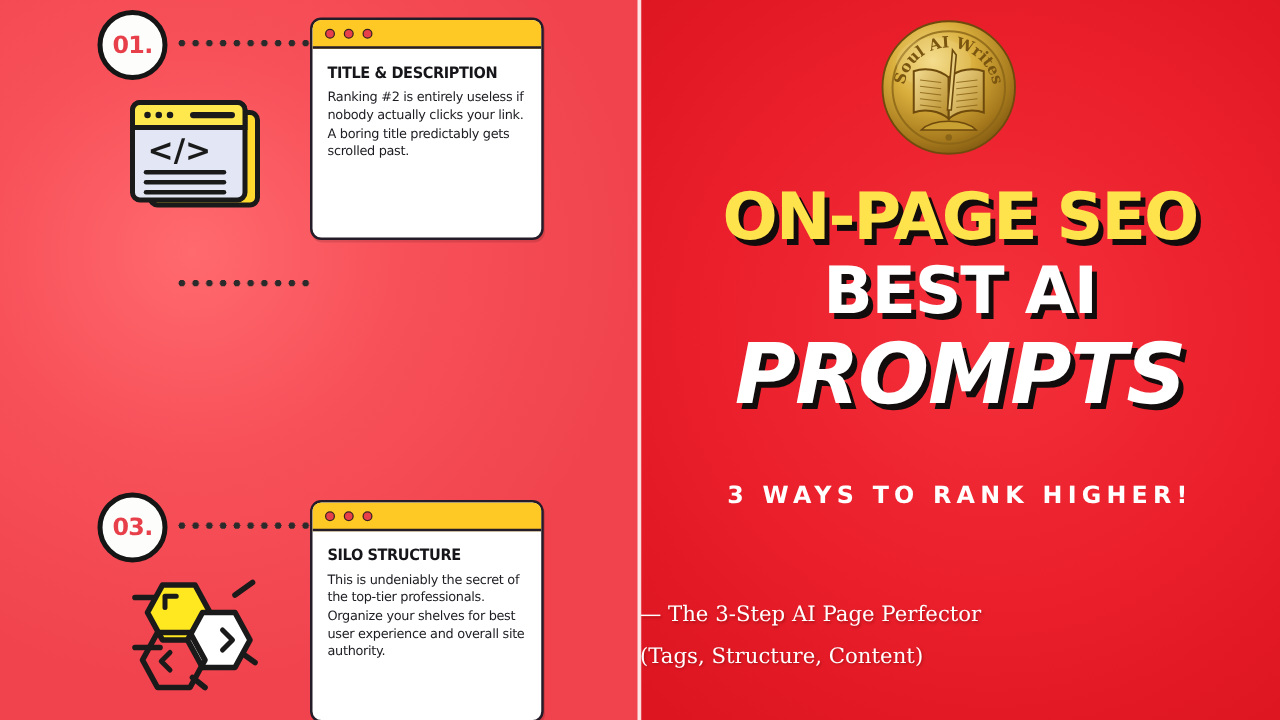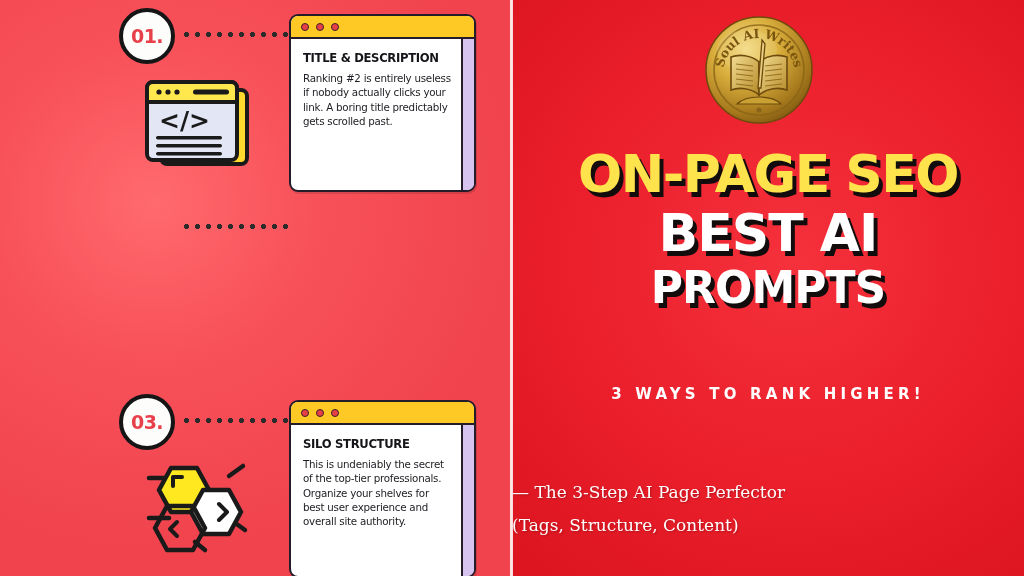--- a/index.html
+++ b/index.html
@@ -22,21 +22,21 @@
     background:
       radial-gradient(ellipse 80% 70% at 55% 45%, #F5313C 0%, #EA1F2B 55%, #DC1520 100%);
   }
   .divider {
     position:absolute; left:510px; top:0; width:3px; height:576px;
     background:rgba(255,255,255,.85);
   }
 
   
   .steps { position:absolute; left:0; top:0; width:512px; height:576px; }
-  .step { position:absolute; left:0; width:512px;margin-left:41px; }
+  .step { position:absolute; left:0; width:512px; }
   .step-1 { top:4px; height:190px; }
   .step-2 { top:196px; height:190px; }
   .step-3 { top:390px; height:186px; }
 
   .badge {
     position:absolute; left:78px; top:4px;
     width:56px; height:56px; border-radius:50%;
     background:#FDFDFB; border:4px solid #151515;
     display:flex; align-items:center; justify-content:center;
     z-index:4;
@@ -61,21 +61,21 @@
     box-shadow:1px 2px 0 rgba(0,0,0,.12);
   }
   .card-1 { top:10px; height:178px; }
   .card-2 { top:204px; height:178px; }
   .card-bar {
     height:23px; background:#FFC925;
     border-bottom:2.5px solid #241C28;
     display:flex; align-items:center; gap:7px; padding-left:10px;
   }
   .tdot { width:8px; height:8px; border-radius:50%; background:#E8404A; border:1.6px solid #3A2020; }
-  .card-body { position:relative; height:calc(100% - 23px); display:flex; }
+  .card-body { position:relative; height:calc(100% - 23px); display:flex;flex-direction:column; }
   .card-content { flex:1; padding:11px 10px 6px 12px; }
   .scroll-strip {
     width:13px; background:#D6C3F0; border-left:2px solid #241C28;
   }
   .card-title {
     font-family:"DejaVu Sans", sans-serif;
     font-weight:bold; font-size:12.5px; color:#16161A;
     letter-spacing:-.35px; margin-bottom:6px;
     transform:scaleX(.93); transform-origin:left center;
     white-space:nowrap;
@@ -108,28 +108,29 @@
     font-size:52px; color:#FFFFFF;
     text-shadow:4px 5px 0 #120C0C;
     margin-bottom:7px;
   }
   .t-onpage {
     font-size:52px; color:#FFE34D;
     text-shadow:4px 5px 0 #120C0C;
     margin-bottom:7px; letter-spacing:-1.5px;
   }
   .t-prompts {
-    font-size:44px; color:#FFFFFF;
+    font-size:67px; color:#FFFFFF;
     text-shadow:4px 5px 0 #120C0C;
+    font-style:italic;
   }
   .sub-line {
     position:absolute; left:512px; top:385px; width:512px;
     text-align:center;
     font-family:"DejaVu Sans", sans-serif;
-    font-weight:bold; font-size:15px; color:#FFFFFF;
+    font-weight:bold; font-size:19px; color:#FFFFFF;
     letter-spacing:4.2px;
   }
   .tagline {
     position:absolute; left:512px; top:476px; width:512px;
     font-family:"DejaVu Serif", serif;
     font-weight:normal; font-size:17px; color:#FFFFFF;
     line-height:33px;
     text-shadow:1px 1px 2px rgba(80,0,0,.35);
   }
 </style>

